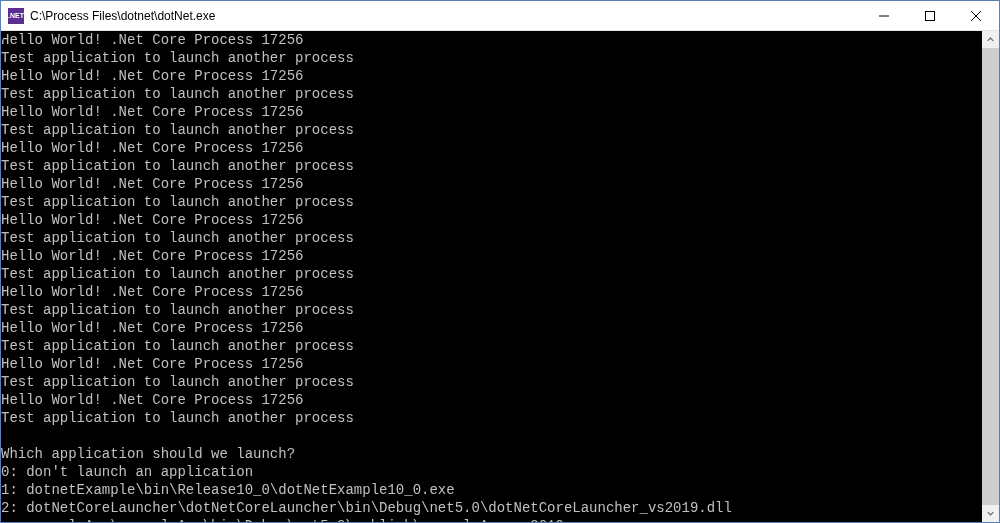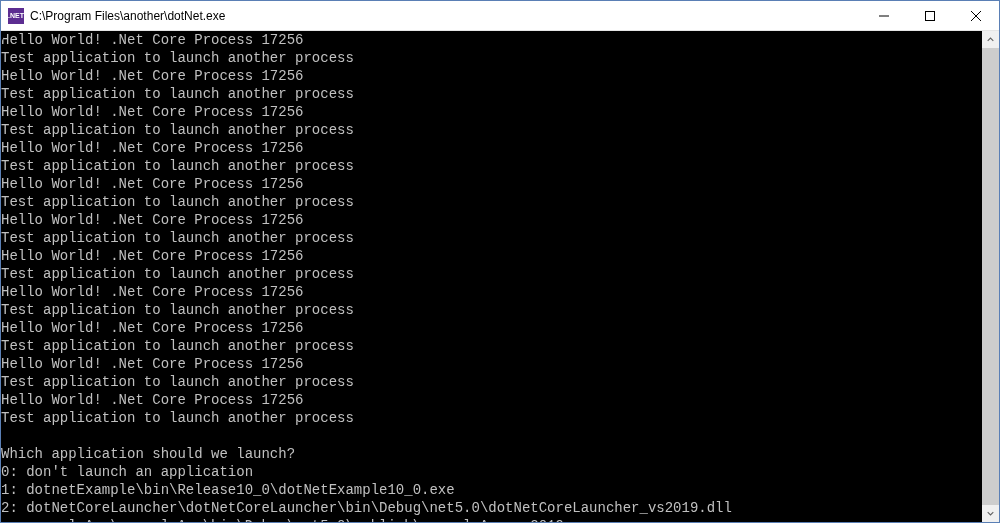--- a/index.html
+++ b/index.html
@@ -103,21 +103,21 @@
       height: 100%;
       background: #cdcdcd;
       cursor: pointer;
     }
   </style>
 </head>
 <body>
 
 <div class="titlebar">
   <div class="titlebar-icon">.NET</div>
-  <div class="titlebar-text">C:\Program Files\another\dotNet.exe</div>
+  <div class="titlebar-text">C:\Process Files\dotnet\dotNet.exe</div>
   <div class="window-controls">
     <button class="win-btn">
       <svg viewBox="0 0 10 10">
           <line x1="0" y1="5" x2="10" y2="5" stroke="#000" stroke-width="1"></line>
         </svg>
     </button>
     <button class="win-btn">
       <svg viewBox="0 0 10 10">
           <rect x="0.5" y="0.5" width="9" height="9" fill="none" stroke="#000" stroke-width="1"></rect>
         </svg>

